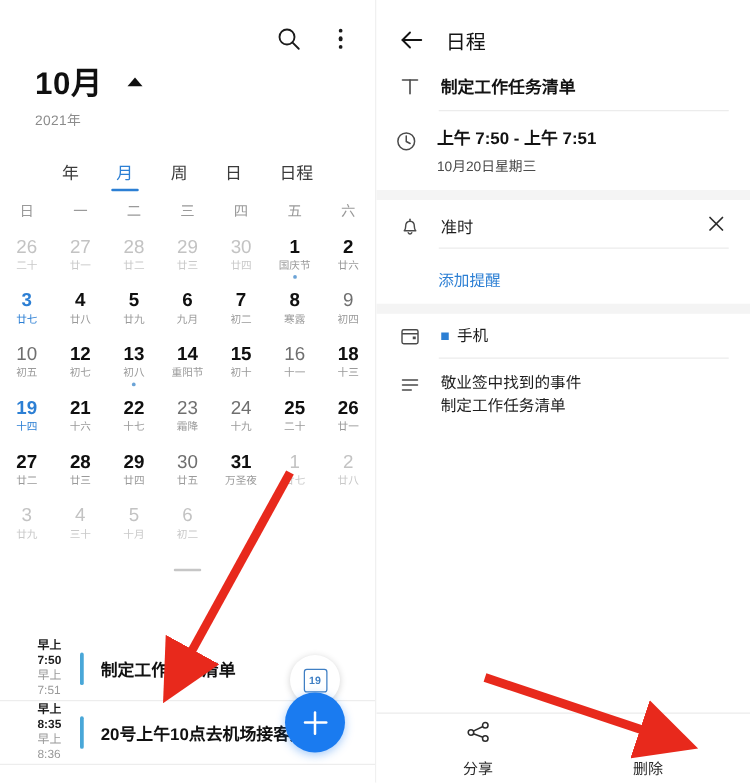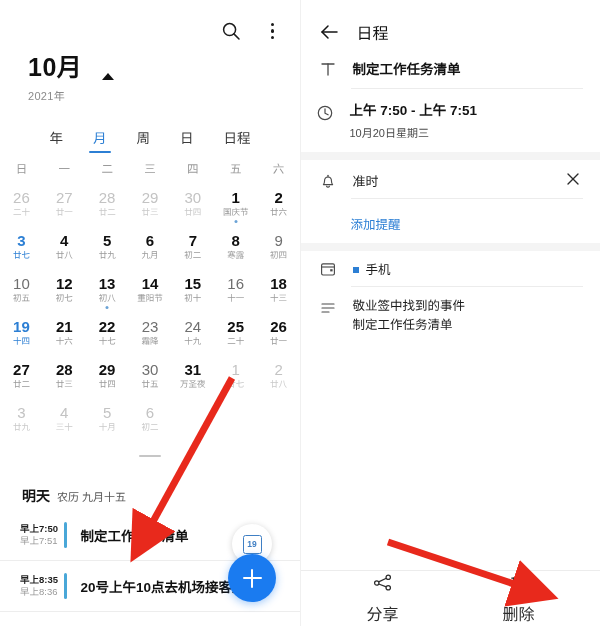--- a/index.html
+++ b/index.html
@@ -14,21 +14,21 @@
 
   
   .left{position:relative;width:300px;height:626px;background:#fff;overflow:hidden;}
 
   .top-icons{position:absolute;top:18px;right:14px;display:flex;align-items:center;gap:16px;}
   .icon-btn{width:26px;height:26px;display:flex;align-items:center;justify-content:center;cursor:pointer;}
   .dots{display:flex;flex-direction:column;gap:3px;align-items:center;}
   .dots i{width:3.2px;height:3.2px;border-radius:50%;background:#1b1b1b;display:block;}
 
   .month-block{position:absolute;top:55px;left:28px;}
-  .month-line{display:flex;align-items:flex-end;gap:20px;}
+  .month-line{display:flex;align-items:center;gap:20px;}
   .month-txt{font-size:25px;font-weight:700;color:#101010;letter-spacing:.5px;line-height:1;}
   .caret-up{width:0;height:0;border-left:6px solid transparent;border-right:6px solid transparent;border-bottom:7px solid #101010;margin-top:-4px;}
   .year-txt{font-size:11px;color:#8b8b8b;margin-top:7px;letter-spacing:.3px;}
 
   .view-tabs{position:absolute;top:127px;left:0;width:300px;display:flex;justify-content:center;gap:30px;}
   .vtab{font-size:13.5px;color:#3b3b3b;position:relative;padding-bottom:6px;cursor:pointer;}
   .vtab.active{color:#2c7fd4;font-weight:500;}
   .vtab.active:after{content:"";position:absolute;left:-4px;right:-4px;bottom:0;height:2px;background:#2c7fd4;border-radius:2px;}
 
   .weekdays{position:absolute;top:160px;left:0;width:300px;display:grid;grid-template-columns:repeat(7,1fr);}
@@ -47,21 +47,21 @@
   .evdot{position:absolute;bottom:2px;left:50%;transform:translateX(-50%);width:3px;height:3px;border-radius:50%;background:#6ba3d6;}
 
   .drag-handle{position:absolute;top:455px;left:50%;transform:translateX(-50%);width:22px;height:2px;background:#c6c6c6;border-radius:2px;}
 
   .agenda-head{position:absolute;top:485px;left:22px;display:flex;align-items:baseline;gap:7px;}
   .agenda-head .ah-big{font-size:14px;font-weight:700;color:#141414;}
   .agenda-head .ah-sm{font-size:11px;color:#575757;}
 
   .ev-list{position:absolute;top:510px;left:0;width:300px;}
   .ev-row{height:50px;display:flex;align-items:center;position:relative;border-bottom:1px solid #ededed;}
-  .ev-times{width:64px;padding-left:20px;box-sizing:border-box;}
+  .ev-times{width:64px;padding-left:30px;box-sizing:border-box;}
   .ev-t1{font-size:9.5px;font-weight:700;color:#1d1d1d;line-height:1.25;}
   .ev-t2{font-size:9.5px;color:#9a9a9a;line-height:1.25;}
   .ev-bar{width:2.5px;height:26px;background:#49a7d8;border-radius:2px;margin-right:14px;}
   .ev-title{font-size:13.5px;font-weight:700;color:#111;}
 
   .fab-cal{position:absolute;left:232px;top:524px;width:40px;height:40px;border-radius:50%;background:#fff;box-shadow:0 1px 6px rgba(0,0,0,.18);display:flex;align-items:center;justify-content:center;cursor:pointer;}
   .cal-glyph{width:17px;height:17px;border:1.5px solid #3f7fc4;border-radius:2.5px;position:relative;display:flex;align-items:center;justify-content:center;}
   .cal-glyph span{font-size:8.5px;color:#3f7fc4;font-weight:700;line-height:1;}
   .fab-add{position:absolute;left:228px;top:554px;width:48px;height:48px;border-radius:50%;background:#1a7bf0;box-shadow:0 2px 8px rgba(26,123,240,.4);display:flex;align-items:center;justify-content:center;cursor:pointer;}
   .plus{position:relative;width:19px;height:19px;}
@@ -96,21 +96,21 @@
 
   #rowCal{position:absolute;top:258px;left:0;align-items:center;}
   .cal-dot{display:inline-block;width:6px;height:6px;background:#2c7fd4;margin-right:7px;vertical-align:1px;}
   .cal-name{font-size:12.5px;color:#1d1d1d;text-align:right;}
 
   #rowNote{position:absolute;top:297px;left:0;}
   .note-l{font-size:12.5px;color:#1d1d1d;line-height:1.55;}
 
   .actionbar{position:absolute;bottom:0;left:0;width:300px;height:56px;border-top:1px solid #ececec;background:#fff;display:flex;align-items:center;justify-content:space-around;padding:0 14px;box-sizing:border-box;}
   .act{display:flex;flex-direction:column;align-items:center;gap:4px;cursor:pointer;width:64px;}
-  .act-lbl{font-size:16px;color:#2c2c2c;}
+  .act-lbl{font-size:12px;color:#2c2c2c;}
 
   
   .arrow-svg{position:absolute;left:0;top:0;width:600px;height:626px;pointer-events:none;}
 </style>
 </head>
 <body>
 
 <div class="screen">
 
   <div class="left">
@@ -313,24 +313,20 @@
           <div class="dsub">十月</div>
         </div>
         <div class="cell muted">
           <div class="dnum">6</div>
           <div class="dsub">初二</div>
         </div>
       </div>
 
     <div class="drag-handle"></div>
 
-    <div class="agenda-head">
-      <span class="ah-big">明天</span>
-      <span class="ah-sm">农历 九月十五</span>
-    </div>
 
     <div class="ev-list" id="evList">
         <div class="ev-row">
           <div class="ev-times">
             <div class="ev-t1">早上7:50</div>
             <div class="ev-t2">早上7:51</div>
           </div>
           <div class="ev-bar"></div>
           <div class="ev-title">制定工作任务清单</div>
         </div>

